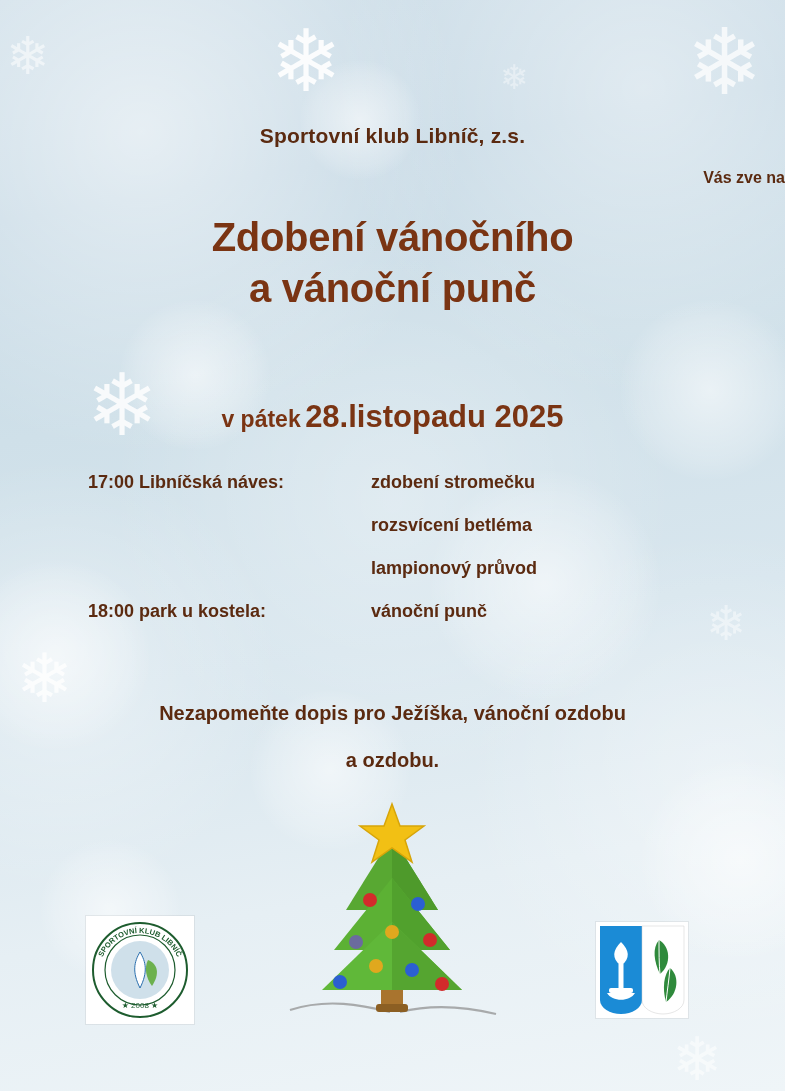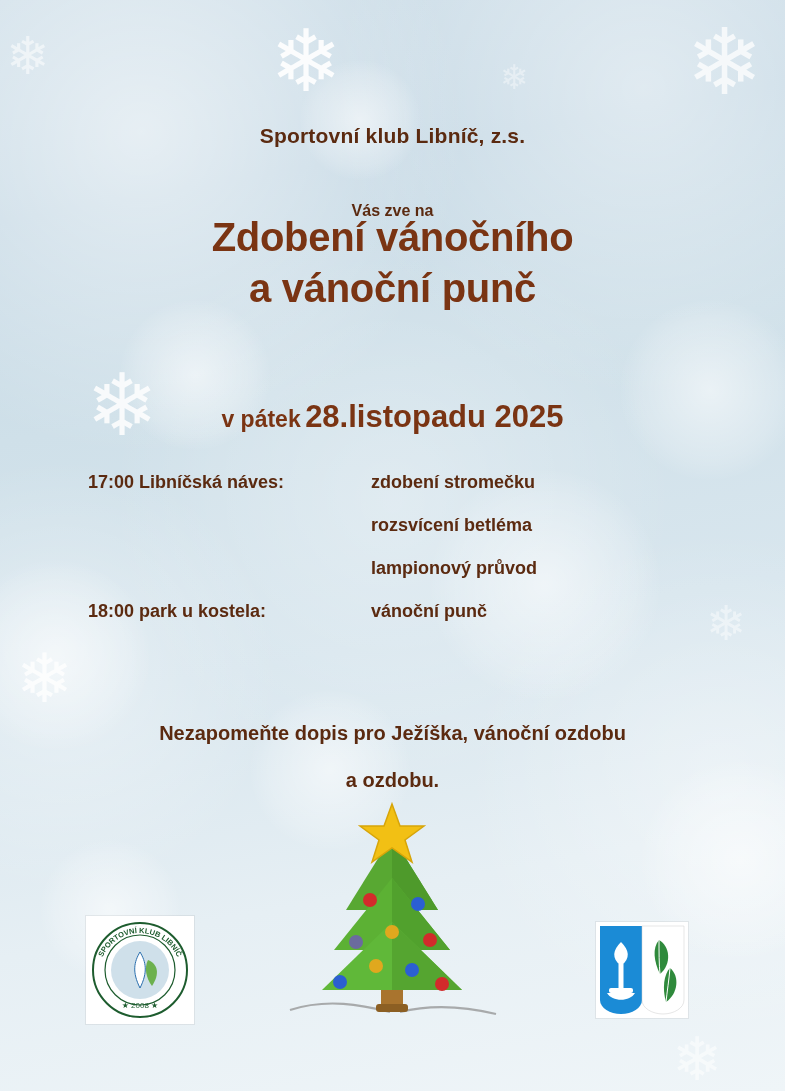--- a/index.html
+++ b/index.html
@@ -56,25 +56,24 @@
     font-size: 21px;
     font-weight: bold;
     color: #5b2a10;
     letter-spacing: 0.2px;
   }
   .invite-line {
     position: absolute;
     top: 169px;
     left: 0;
     width: 785px;
-    text-align: center;
+    text-align: right;
     font-size: 16px;
     font-weight: bold;
     color: #5b2a10;
-    margin-top: 33px;
   }
   .title {
     position: absolute;
     top: 212px;
     left: 0;
     width: 785px;
     text-align: center;
     font-size: 40px;
     font-weight: bold;
     color: #7a3413;
@@ -118,21 +117,21 @@
   .sched-time {
     width: 283px;
     flex: 0 0 283px;
   }
   .sched-item {
     flex: 1 1 auto;
   }
 
   .note {
     position: absolute;
-    top: 710px;
+    top: 690px;
     left: 0;
     width: 785px;
     text-align: center;
     color: #5b2a10;
     font-size: 20px;
     font-weight: bold;
     line-height: 2.35;
   }
   .note .l2 { display: block; }
 

